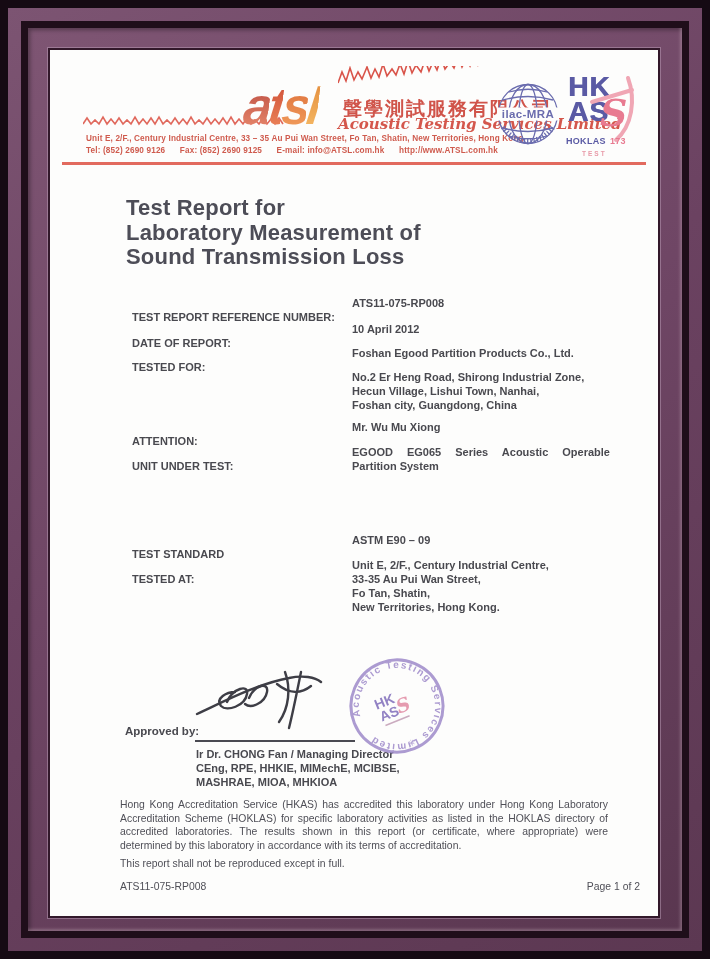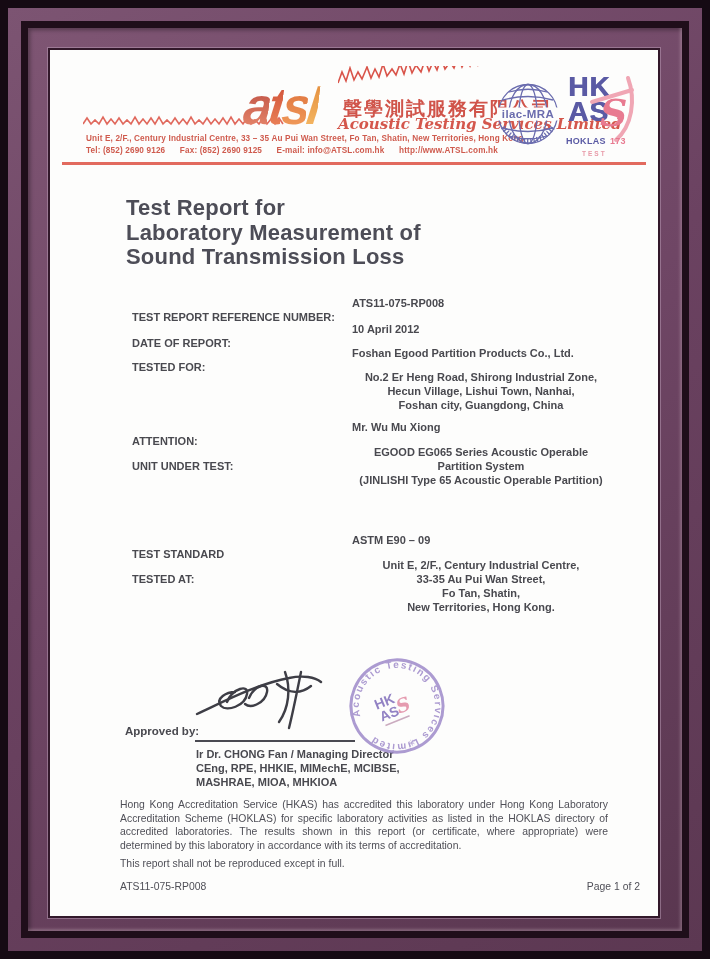--- a/index.html
+++ b/index.html
@@ -47,21 +47,21 @@
   .hoklas{left:0px;top:62px;font-size:9px;font-weight:700;color:#5a5aa4;letter-spacing:.3px;border-bottom:1.5px solid #e8a0ae;padding-bottom:1px;white-space:nowrap;}
   .hoklas b{color:#e87a90;margin-left:44px;}
   .hkas-test{left:16px;top:76px;font-size:6.5px;font-weight:700;color:#e89aa8;letter-spacing:2px;}
   
   .doc-title{left:76px;top:146px;font-size:22px;line-height:24.5px;font-weight:700;color:#4d4d57;letter-spacing:.2px;}
   .doc-title div{position:static;}
   .fields{left:78px;top:246px;width:482px;height:340px;}
   .frow{left:0;width:482px;}
   .lbl{left:4px;top:0;font-size:11px;font-weight:700;color:#49494f;line-height:14px;white-space:nowrap;margin-top:14px;}
   .val{left:224px;top:0;width:258px;font-size:11px;font-weight:700;color:#49494f;line-height:14px;}
-  .val div{position:static;text-align:center;}
+  .val div{position:static;}
   .just{text-align:justify;}
   
   .approved-label{left:75px;top:675px;font-size:11.5px;font-weight:700;color:#49494f;}
   .sig-svg{left:143px;top:618px;width:140px;height:72px;}
   .sig-line{left:145px;top:672px;width:160px;height:18px;border-bottom:2px solid #4a4a52;}
   .sig-name{left:146px;top:697px;font-size:11px;font-weight:700;color:#49494f;line-height:14px;}
   .sig-name div{position:static;}
   .stamp{left:297px;top:606px;width:100px;height:100px;opacity:.82;transform:rotate(-22deg);}
   
   .foot-para{left:70px;top:748px;width:488px;font-size:10.4px;font-weight:400;color:#4f4f57;line-height:13.6px;text-align:justify;}
@@ -155,21 +155,20 @@
       </div>
     </div>
     <div class="frow" style="top:124px">
       <div class="lbl">ATTENTION:</div>
       <div class="val">Mr. Wu Mu Xiong</div>
     </div>
     <div class="frow" style="top:149px">
       <div class="lbl">UNIT UNDER TEST:</div>
       <div class="val">
         <div class="just">EGOOD EG065 Series Acoustic Operable Partition System</div>
-        <div class="just">(JINLISHI Type 65 Acoustic Operable Partition)</div>
       </div>
     </div>
     <div class="frow" style="top:237px">
       <div class="lbl">TEST STANDARD</div>
       <div class="val">ASTM E90 – 09</div>
     </div>
     <div class="frow" style="top:262px">
       <div class="lbl">TESTED AT:</div>
       <div class="val">
         <div>Unit E, 2/F., Century Industrial Centre,</div>

